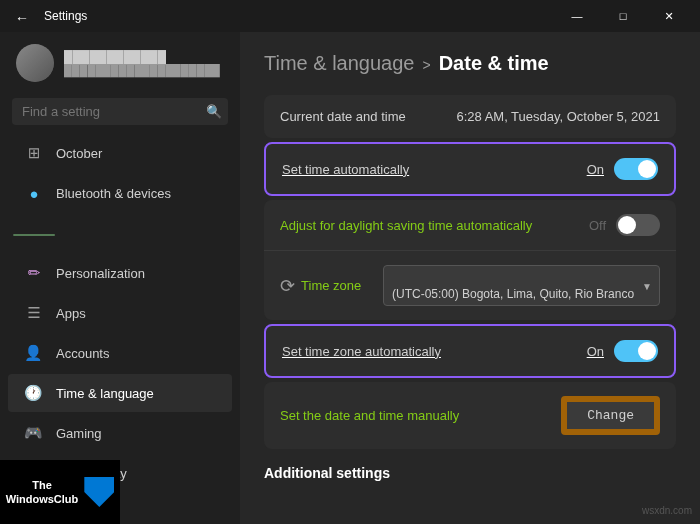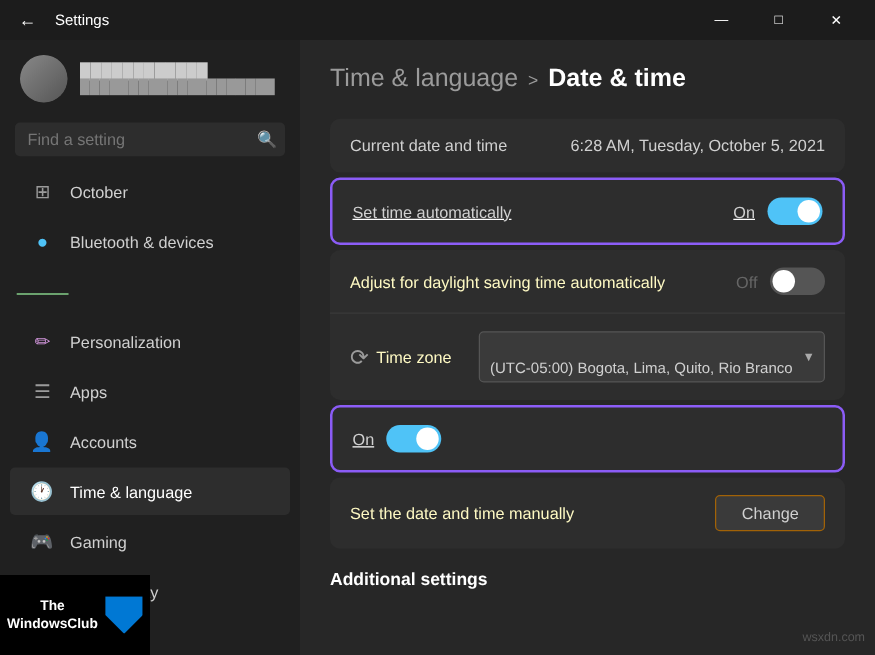--- a/index.html
+++ b/index.html
@@ -213,21 +213,21 @@
       border-bottom: 1px solid #3a3a3a;
     }
     .settings-row:last-child {
       border-bottom: none;
     }
     .settings-row-label {
       font-size: 13px;
       color: #d0d0d0;
     }
     .settings-row-label.muted {
-      color: #fef9c3;
+      color: #84cc16;
       font-size: 13px;
     }
     .settings-row-value {
       font-size: 13px;
       color: #d0d0d0;
     }
     .settings-row-right {
       display: flex;
       align-items: center;
       gap: 10px;
@@ -307,26 +307,27 @@
       margin-right: 6px;
     }
     .tz-row-left {
       display: flex;
       align-items: center;
     }
 
     
     .change-btn {
       background: #3a3a3a;
-      border: 1px solid #a16207;
+      border: 6px solid #a16207;
       color: #d0d0d0;
       font-size: 13px;
       padding: 6px 20px;
       border-radius: 4px;
       cursor: pointer;
+      font-family: Liberation Mono, monospace;
     }
 
     .section-title {
       font-size: 14px;
       color: #ffffff;
       font-weight: 600;
       margin: 16px 0 8px 0;
     }
 
     
@@ -485,20 +486,21 @@
         </div>
         <div class="dropdown-wrapper">
           <select class="dropdown-select"><option>(UTC-05:00) Bogota, Lima, Quito, Rio Branco</option></select>
           <span class="dropdown-chevron">▼</span>
         </div>
       </div>
     </div>
 
     <div class="highlighted-card">
       <div class="settings-row">
+        <span class="settings-row-label">Set time zone automatically</span>
         <div class="settings-row-right">
           <span class="settings-row-value">On</span>
           <div class="toggle on">
             <div class="toggle-knob"></div>
           </div>
         </div>
       </div>
     </div>
 
     <div class="settings-card">

